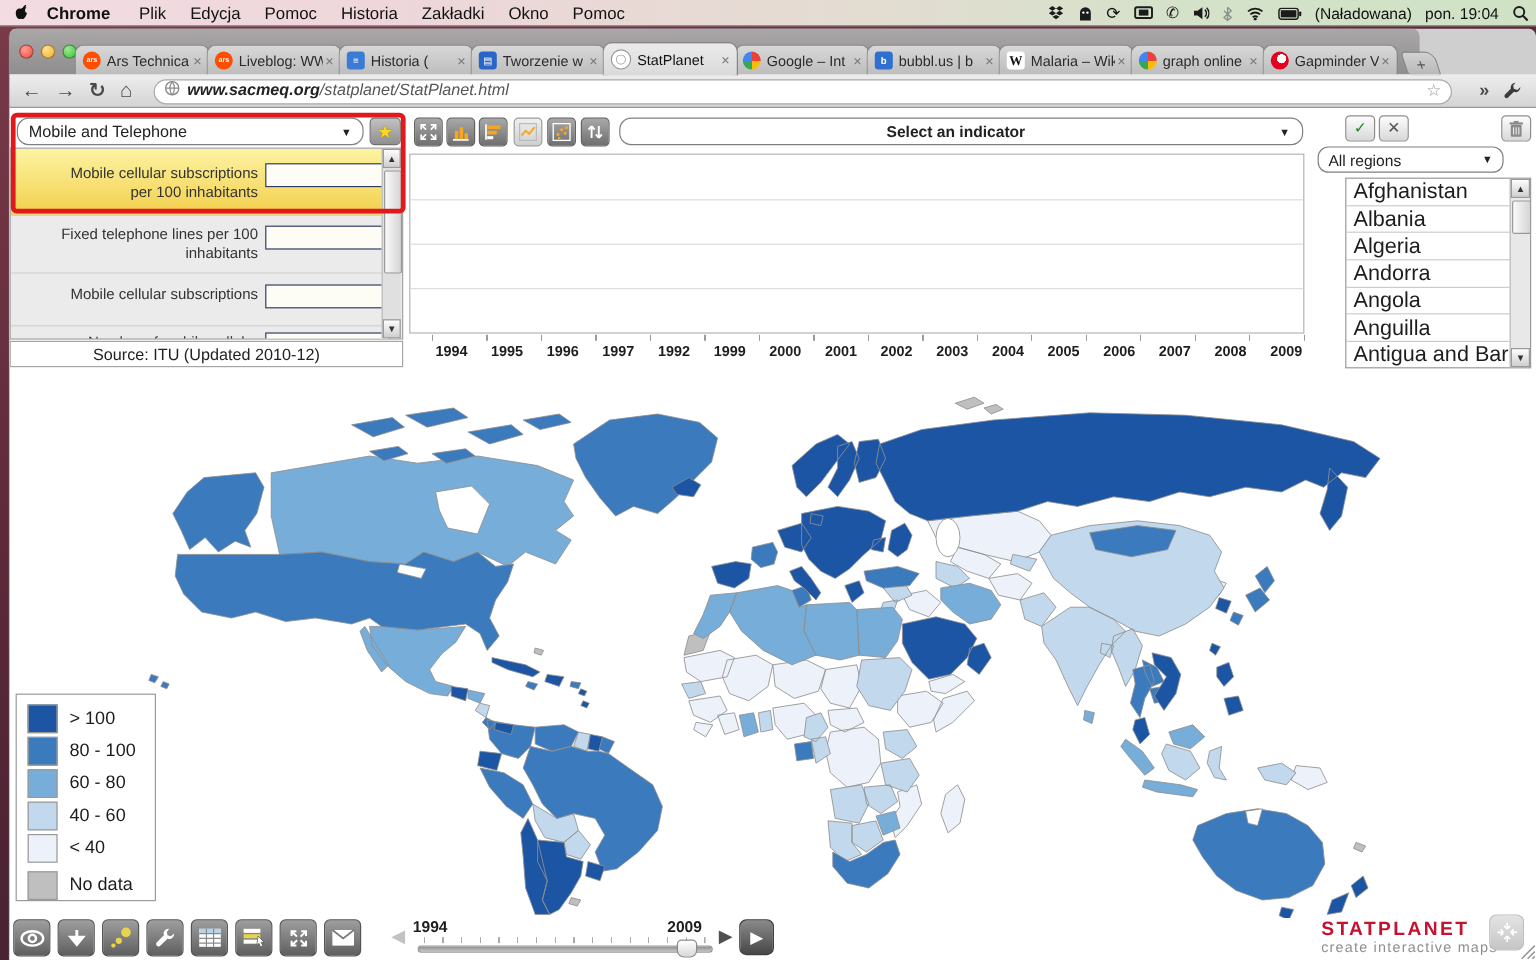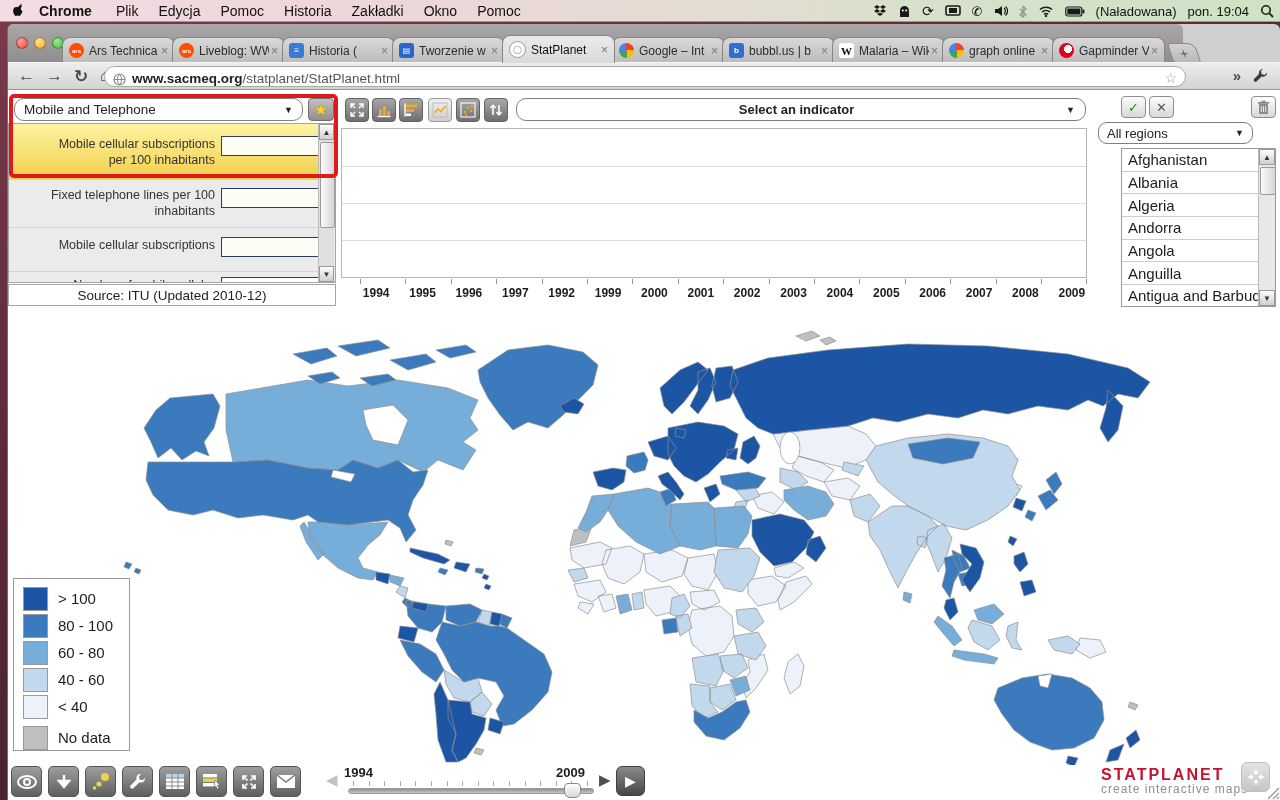--- a/index.html
+++ b/index.html
@@ -39,22 +39,22 @@
   .fav.google{background:conic-gradient(#ea4335 0 25%,#fbbc05 0 50%,#34a853 0 75%,#4285f4 0);border-radius:50%;}
   .fav.bubbl{background:#2f6fd0;}
   .fav.wiki{background:#fff;color:#111;font-family:"Liberation Serif",serif;font-size:11px;}
   .fav.gap{background:radial-gradient(circle at 60% 40%,#fff 0 30%,#e3001f 31%);border-radius:50%;}
   #newtab{width:26px;height:18px;margin-left:8px;background:linear-gradient(#d2d2d2,#b8b8b8);border:1px solid #8a8a8a;
     border-radius:4px 8px 2px 4px;transform:skewX(18deg);display:flex;align-items:center;justify-content:center;color:#555;font-size:13px;}
 
   #toolbar{left:0;top:38px;width:1273px;height:28px;background:linear-gradient(#eded ed,#d6d6d6);
     background:linear-gradient(#ededed,#d4d4d4);border-top:1px solid #f5f5f5;border-bottom:1px solid #979797;}
   .navbtn{font-size:17px;color:#4a4a4a;font-weight:bold;top:3px;}
-  #urlbar{left:96px;top:3px;width:1082px;height:21px;background:#fff;border:1px solid #a9a9a9;border-radius:11px;
-    display:flex;align-items:flex-end;padding:0 8px;font-size:13.5px;color:#222;}
+  #urlbar{left:120px;top:3px;width:1082px;height:21px;background:#fff;border:1px solid #a9a9a9;border-radius:11px;
+    display:flex;align-items:flex-start;padding:0 8px;font-size:13.5px;color:#222;font-style:italic;}
   #urlbar .path{color:#555;}
   #bookmark-star{margin-left:auto;color:#9a9a9a;font-size:14px;}
 
   
   #content{left:0;top:66px;width:1273px;height:710px;background:#fff;overflow:hidden;}
 
   
   #cat-select{left:6px;top:8px;width:289px;height:23px;background:#fff;border:1px solid #808080;border-radius:10px;
     display:flex;align-items:center;padding:0 9px;font-size:13.5px;color:#222;gap:32px;}
   .dd-arrow{margin-left:auto;font-size:9px;color:#222;}
@@ -90,21 +90,21 @@
   #years{left:345px;top:196px;width:742px;display:flex;}
   #years span{flex:1;text-align:center;font-size:12px;font-weight:bold;color:#1d1d1d;}
 
   
   .rbtn{top:6px;width:25px;height:22px;border:1px solid #8e8e8e;border-radius:4px;
     background:linear-gradient(#fdfdfd,#d8d8d8);display:flex;align-items:center;justify-content:center;font-size:13px;}
   #regions-dd{left:1090px;top:32px;width:155px;height:22px;background:#fff;border:1px solid #808080;border-radius:9px;
     display:flex;align-items:center;padding:0 8px;font-size:13px;color:#222;}
   #country-list{left:1113px;top:58px;width:155px;height:159px;background:#fff;border:1px solid #9a9a9a;overflow:hidden;}
   .citem{height:21.7px;border-bottom:1px solid #ccc;display:flex;align-items:center;padding-left:6px;
-    font-size:15px;color:#1d1d1d;white-space:nowrap;}
+    font-size:18px;color:#1d1d1d;white-space:nowrap;}
   #list-scroll{position:absolute;right:0;top:0;width:16px;height:157px;background:#e8e8e8;border-left:1px solid #bbb;}
 
   
   #legend{left:5px;top:488px;width:117px;height:173px;background:#fff;border:1px solid #9a9a9a;padding:6px 0 0 9px;}
   .leg-row{display:flex;align-items:center;height:27px;}
   .leg-sw{width:23px;height:22px;border:1px solid #9a9a9a;margin-right:10px;}
   .leg-lb{font-size:15px;color:#1d1d1d;}
 
   
   .bbtn{top:676px;width:31px;height:31px;border:1px solid #565656;border-radius:5px;

